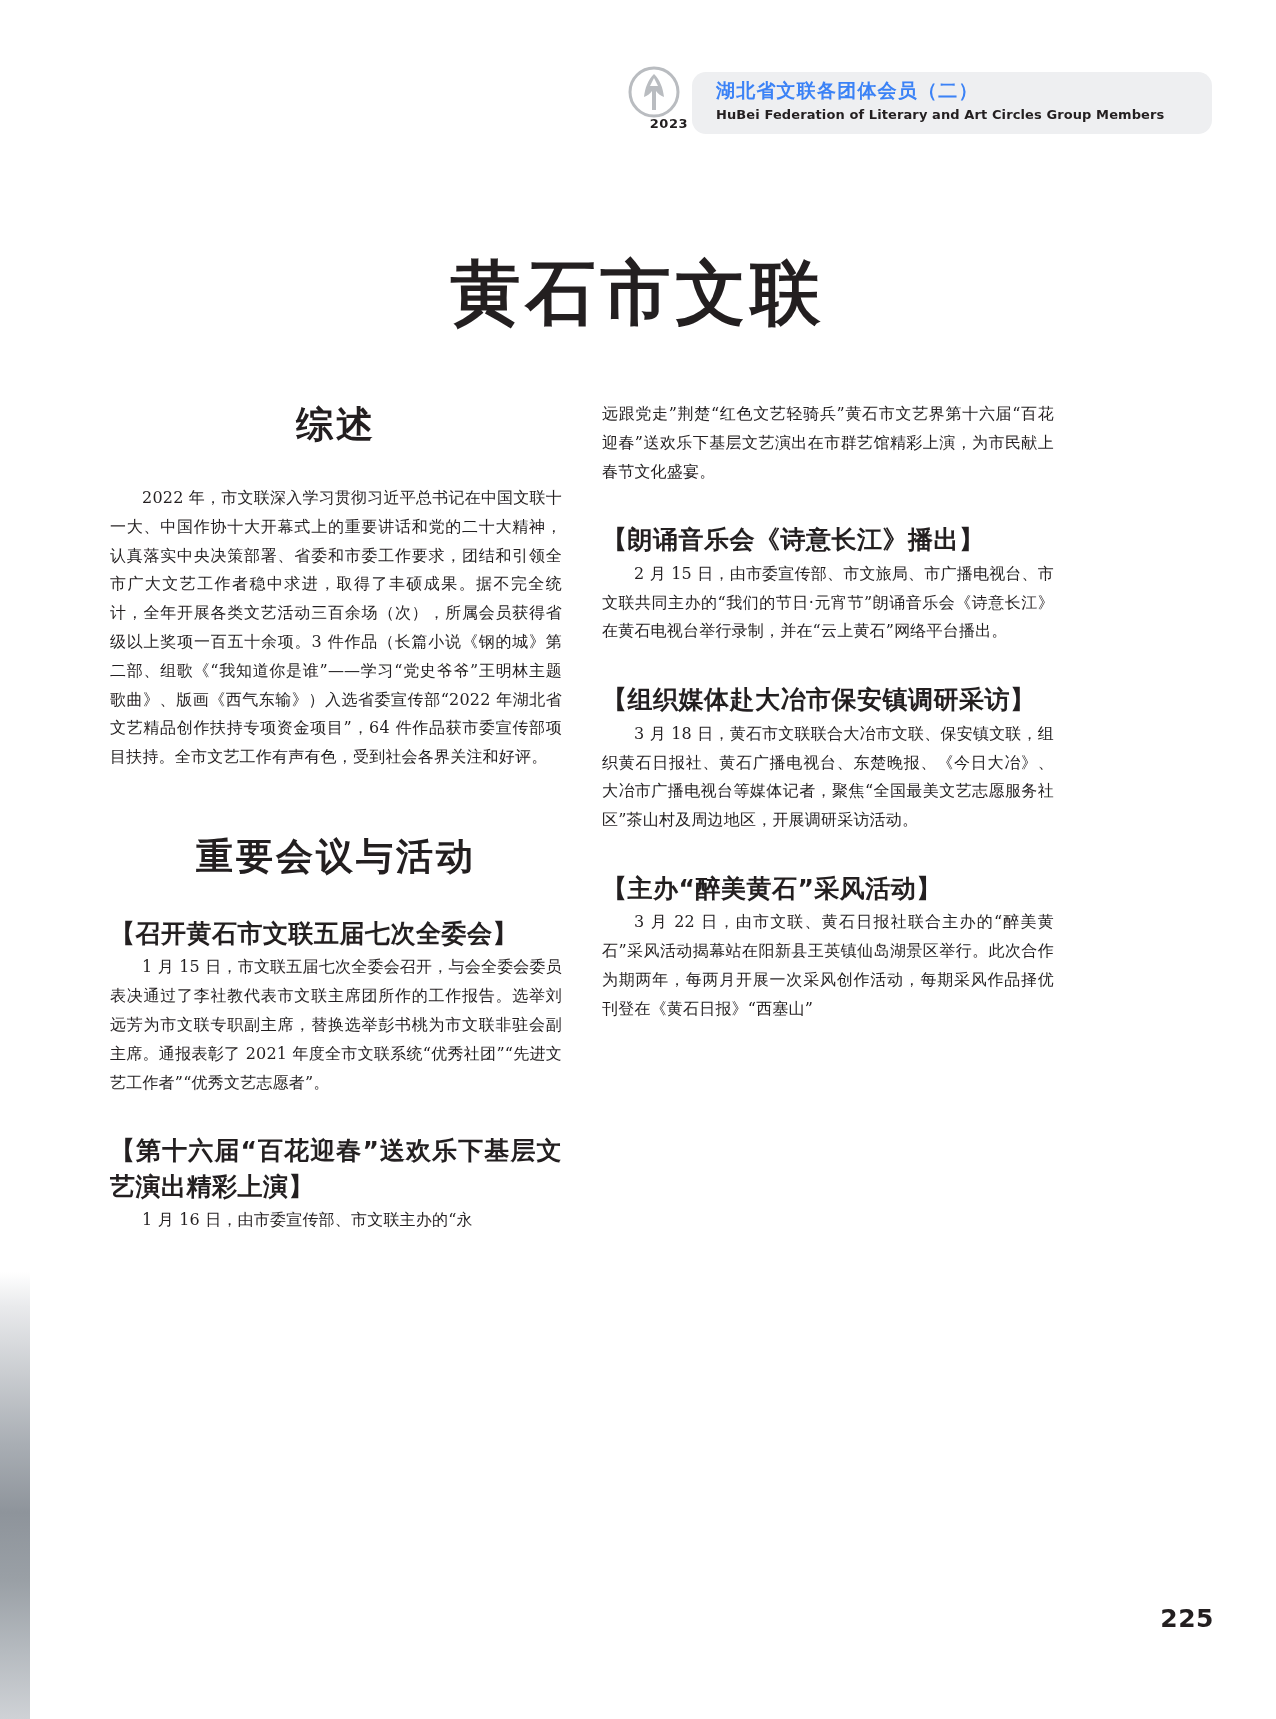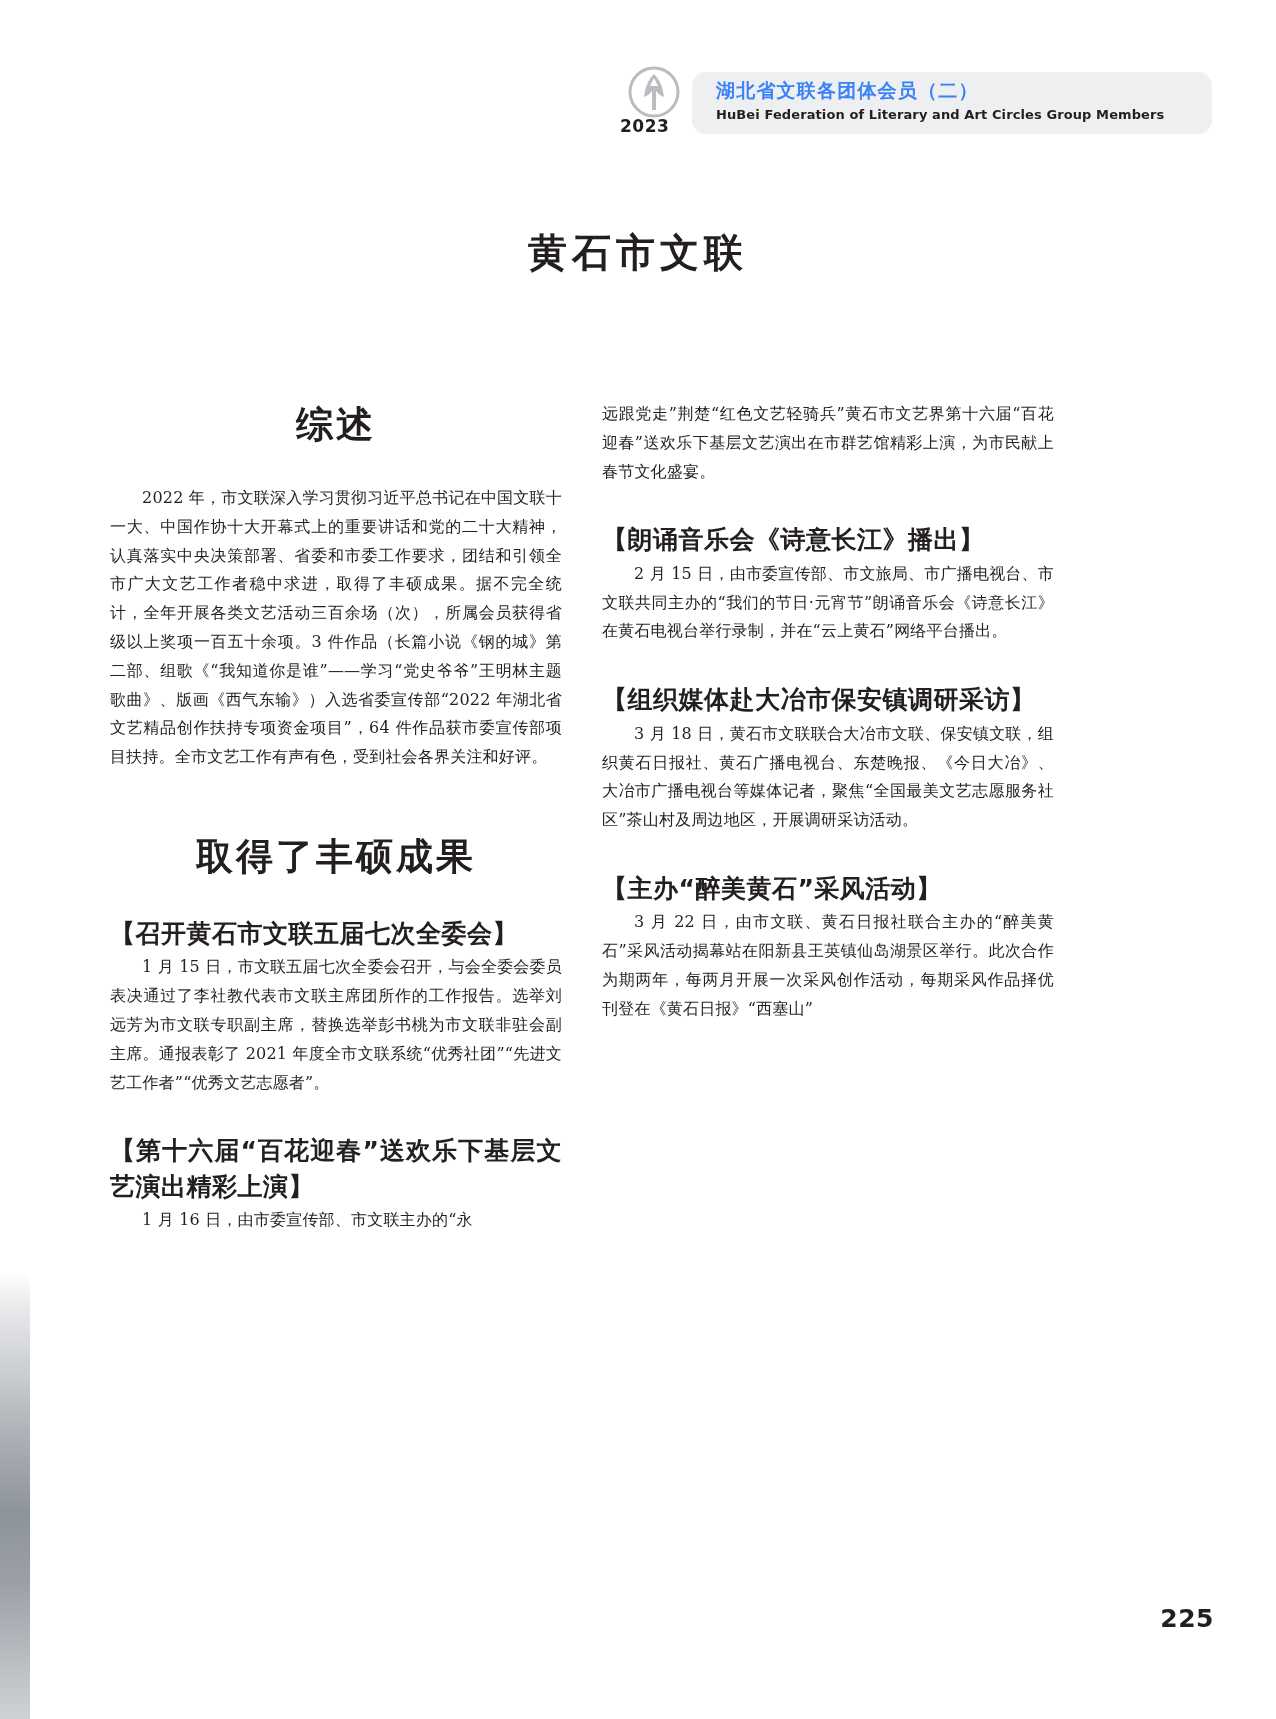--- a/index.html
+++ b/index.html
@@ -68,24 +68,24 @@
     left: 8px;
     top: 0px;
     width: 52px;
     height: 52px;
   }
   .logo-year {
     position: absolute;
     left: 0px;
     top: 50px;
     width: 68px;
-    text-align: left;
+    text-align: right;
     font-family: "DejaVu Sans", sans-serif;
     font-weight: bold;
-    font-size: 17px;
+    font-size: 13px;
     letter-spacing: 0.5px;
     color: #231f20;
   }
   .header-cn {
     position: absolute;
     left: 96px;
     top: 6px;
     font-family: "DejaVu Sans", "Liberation Sans", sans-serif;
     font-weight: bold;
     font-size: 19px;
@@ -107,21 +107,21 @@
 
   
   .page-title {
     position: absolute;
     left: 0;
     top: 200px;
     width: 1276px;
     text-align: center;
     font-family: "DejaVu Serif", "Liberation Serif", serif;
     font-weight: bold;
-    font-size: 39px;
+    font-size: 70px;
     letter-spacing: 5px;
     color: #231f20;
   }
 
   
   .col {
     position: absolute;
     top: 400px;
     width: 452px;
   }
@@ -199,21 +199,21 @@
     <div class="header-cn">湖北省文联各团体会员（二）</div>
     <div class="header-en">HuBei Federation of Literary and Art Circles Group Members</div>
   </div>
 
   <h1 class="page-title">黄石市文联</h1>
 
   <div class="col col-left">
     <h2 class="section-title">综述</h2>
     <p class="body">2022 年，市文联深入学习贯彻习近平总书记在中国文联十一大、中国作协十大开幕式上的重要讲话和党的二十大精神，认真落实中央决策部署、省委和市委工作要求，团结和引领全市广大文艺工作者稳中求进，取得了丰硕成果。据不完全统计，全年开展各类文艺活动三百余场（次），所属会员获得省级以上奖项一百五十余项。3 件作品（长篇小说《钢的城》第二部、组歌《“我知道你是谁”——学习“党史爷爷”王明林主题歌曲》、版画《西气东输》）入选省委宣传部“2022 年湖北省文艺精品创作扶持专项资金项目”，64 件作品获市委宣传部项目扶持。全市文艺工作有声有色，受到社会各界关注和好评。</p>
 
-    <h2 class="section-title gap-top">取得了丰硕成果</h2>
+    <h2 class="section-title gap-top">重要会议与活动</h2>
 
     <h3 class="sub-title">【召开黄石市文联五届七次全委会】</h3>
     <p class="body">1 月 15 日，市文联五届七次全委会召开，与会全委会委员表决通过了李社教代表市文联主席团所作的工作报告。选举刘远芳为市文联专职副主席，替换选举彭书桃为市文联非驻会副主席。通报表彰了 2021 年度全市文联系统“优秀社团”“先进文艺工作者”“优秀文艺志愿者”。</p>
 
     <h3 class="sub-title gap-top">【第十六届“百花迎春”送欢乐下基层文艺演出精彩上演】</h3>
     <p class="body">1 月 16 日，由市委宣传部、市文联主办的“永</p>
   </div>
 
   <div class="col col-right">
     <p class="body no-indent">远跟党走”荆楚“红色文艺轻骑兵”黄石市文艺界第十六届“百花迎春”送欢乐下基层文艺演出在市群艺馆精彩上演，为市民献上春节文化盛宴。</p>

